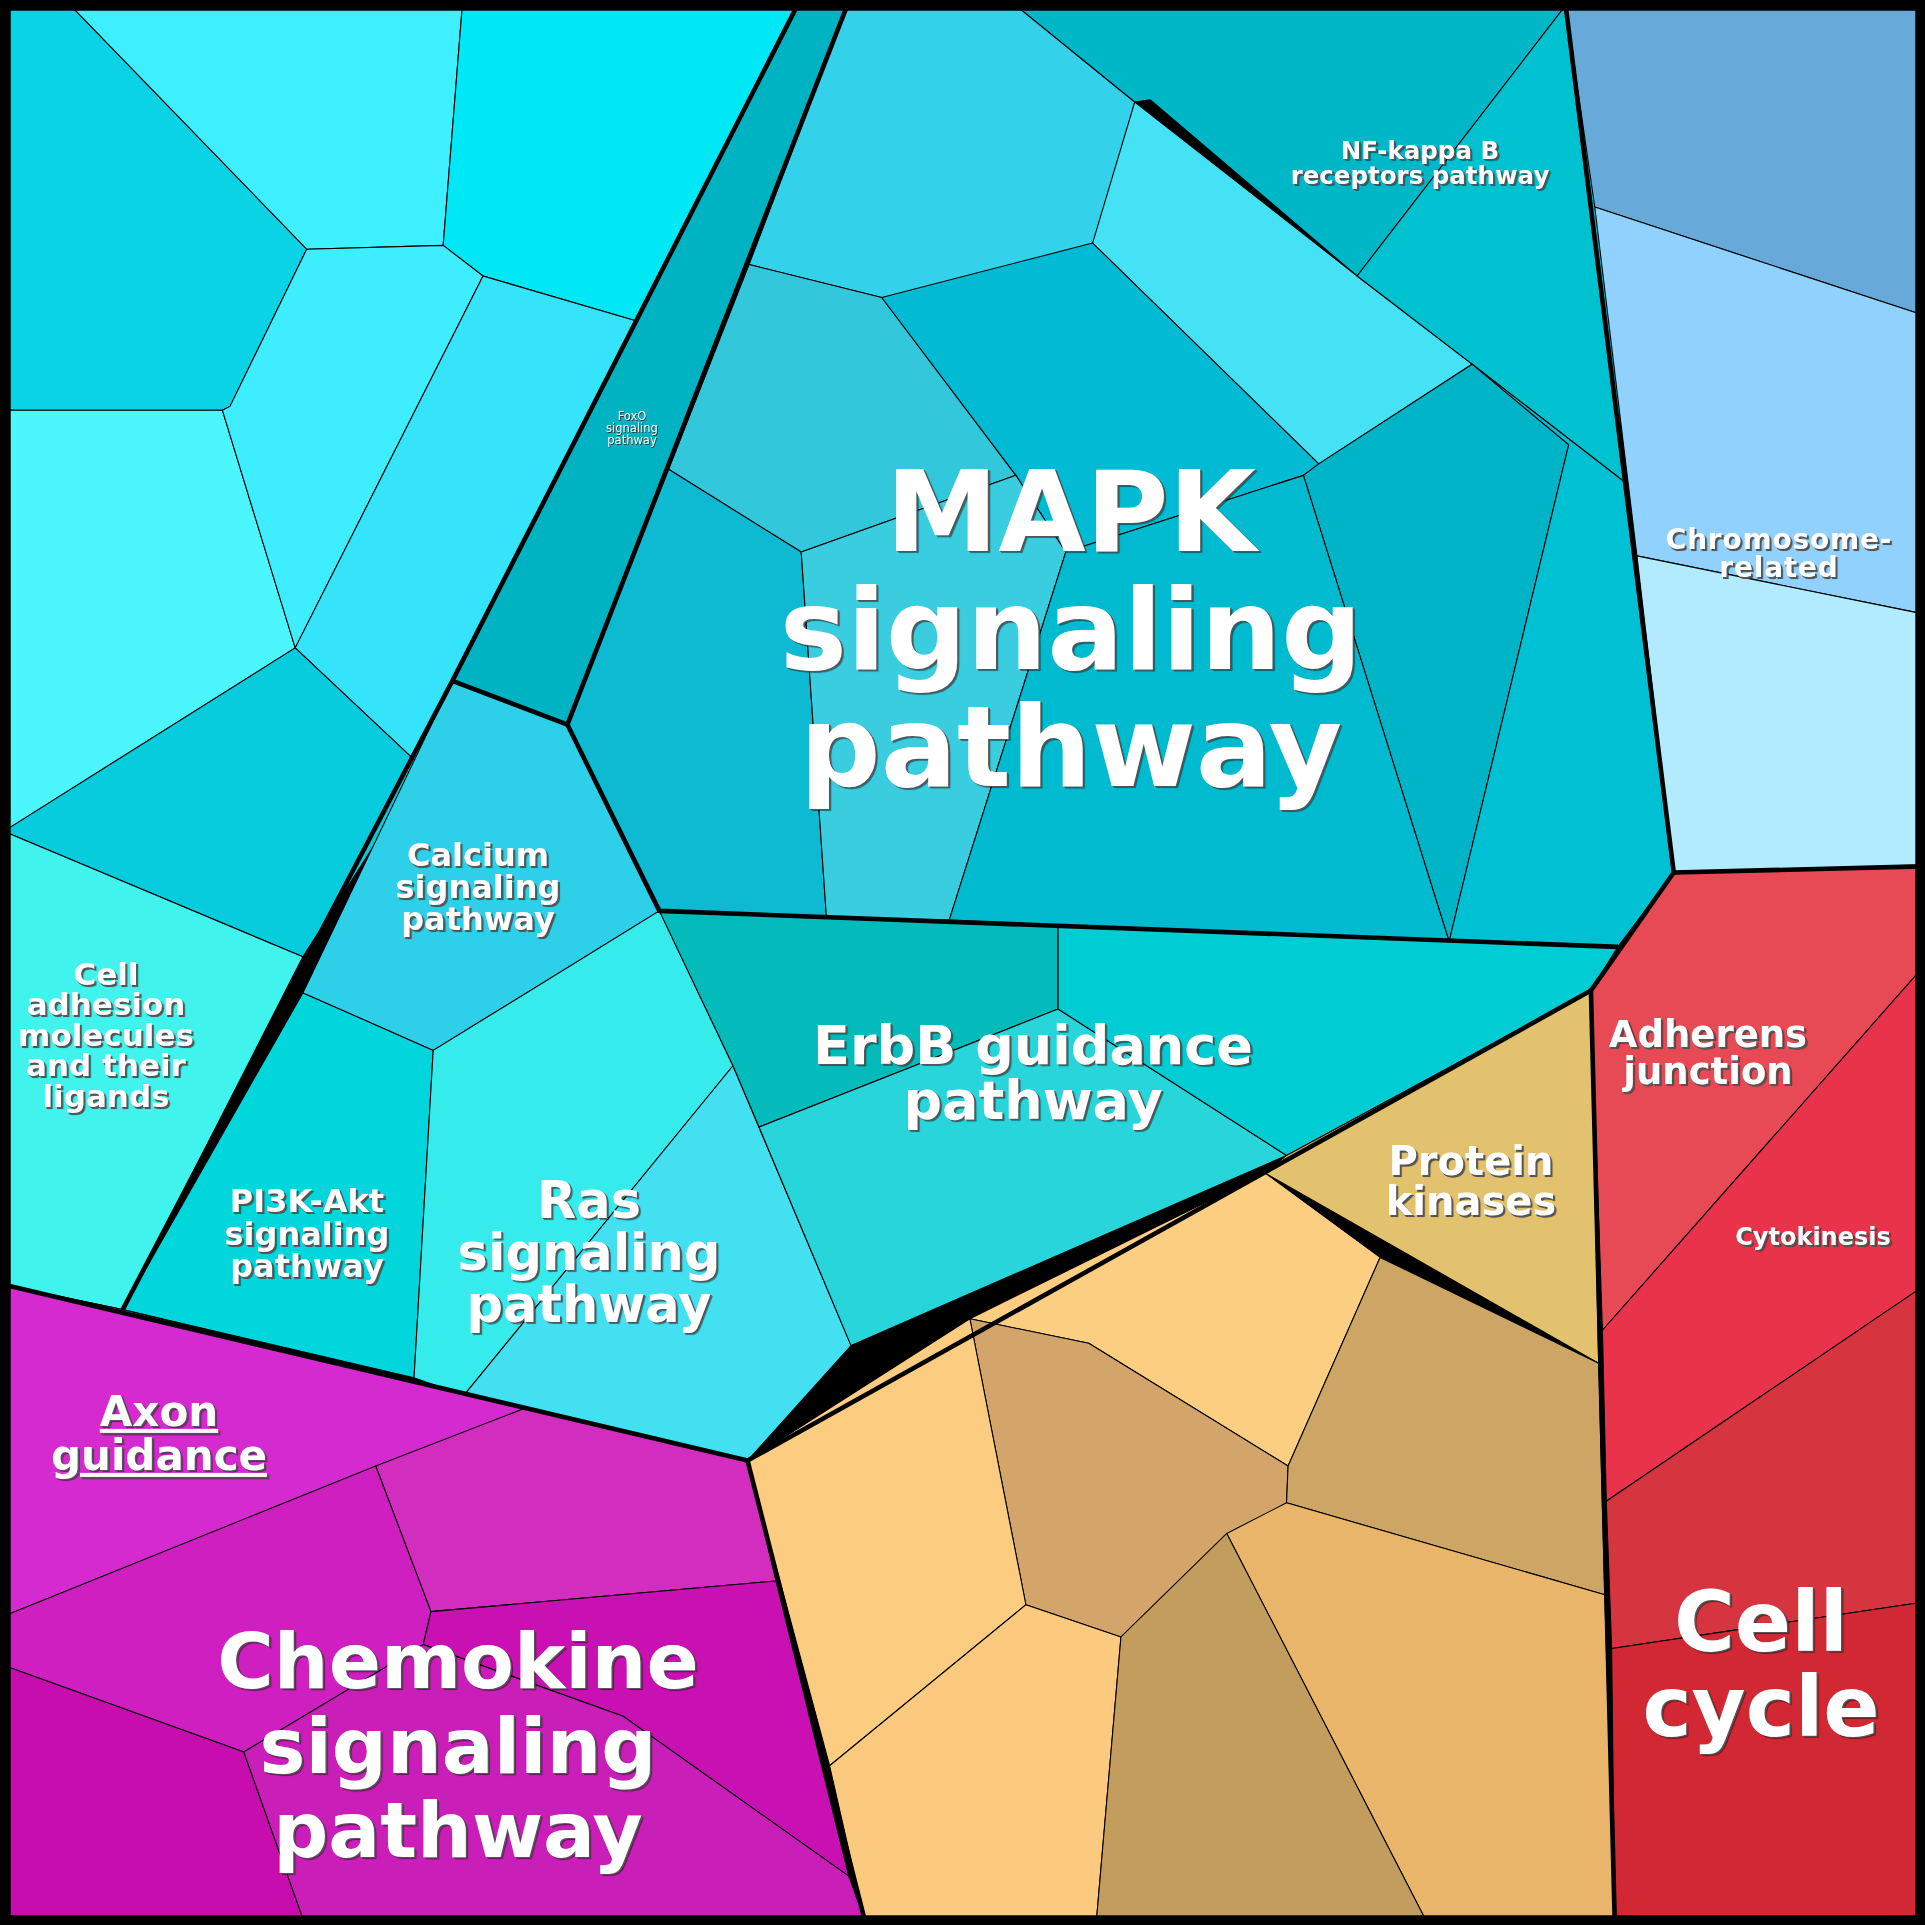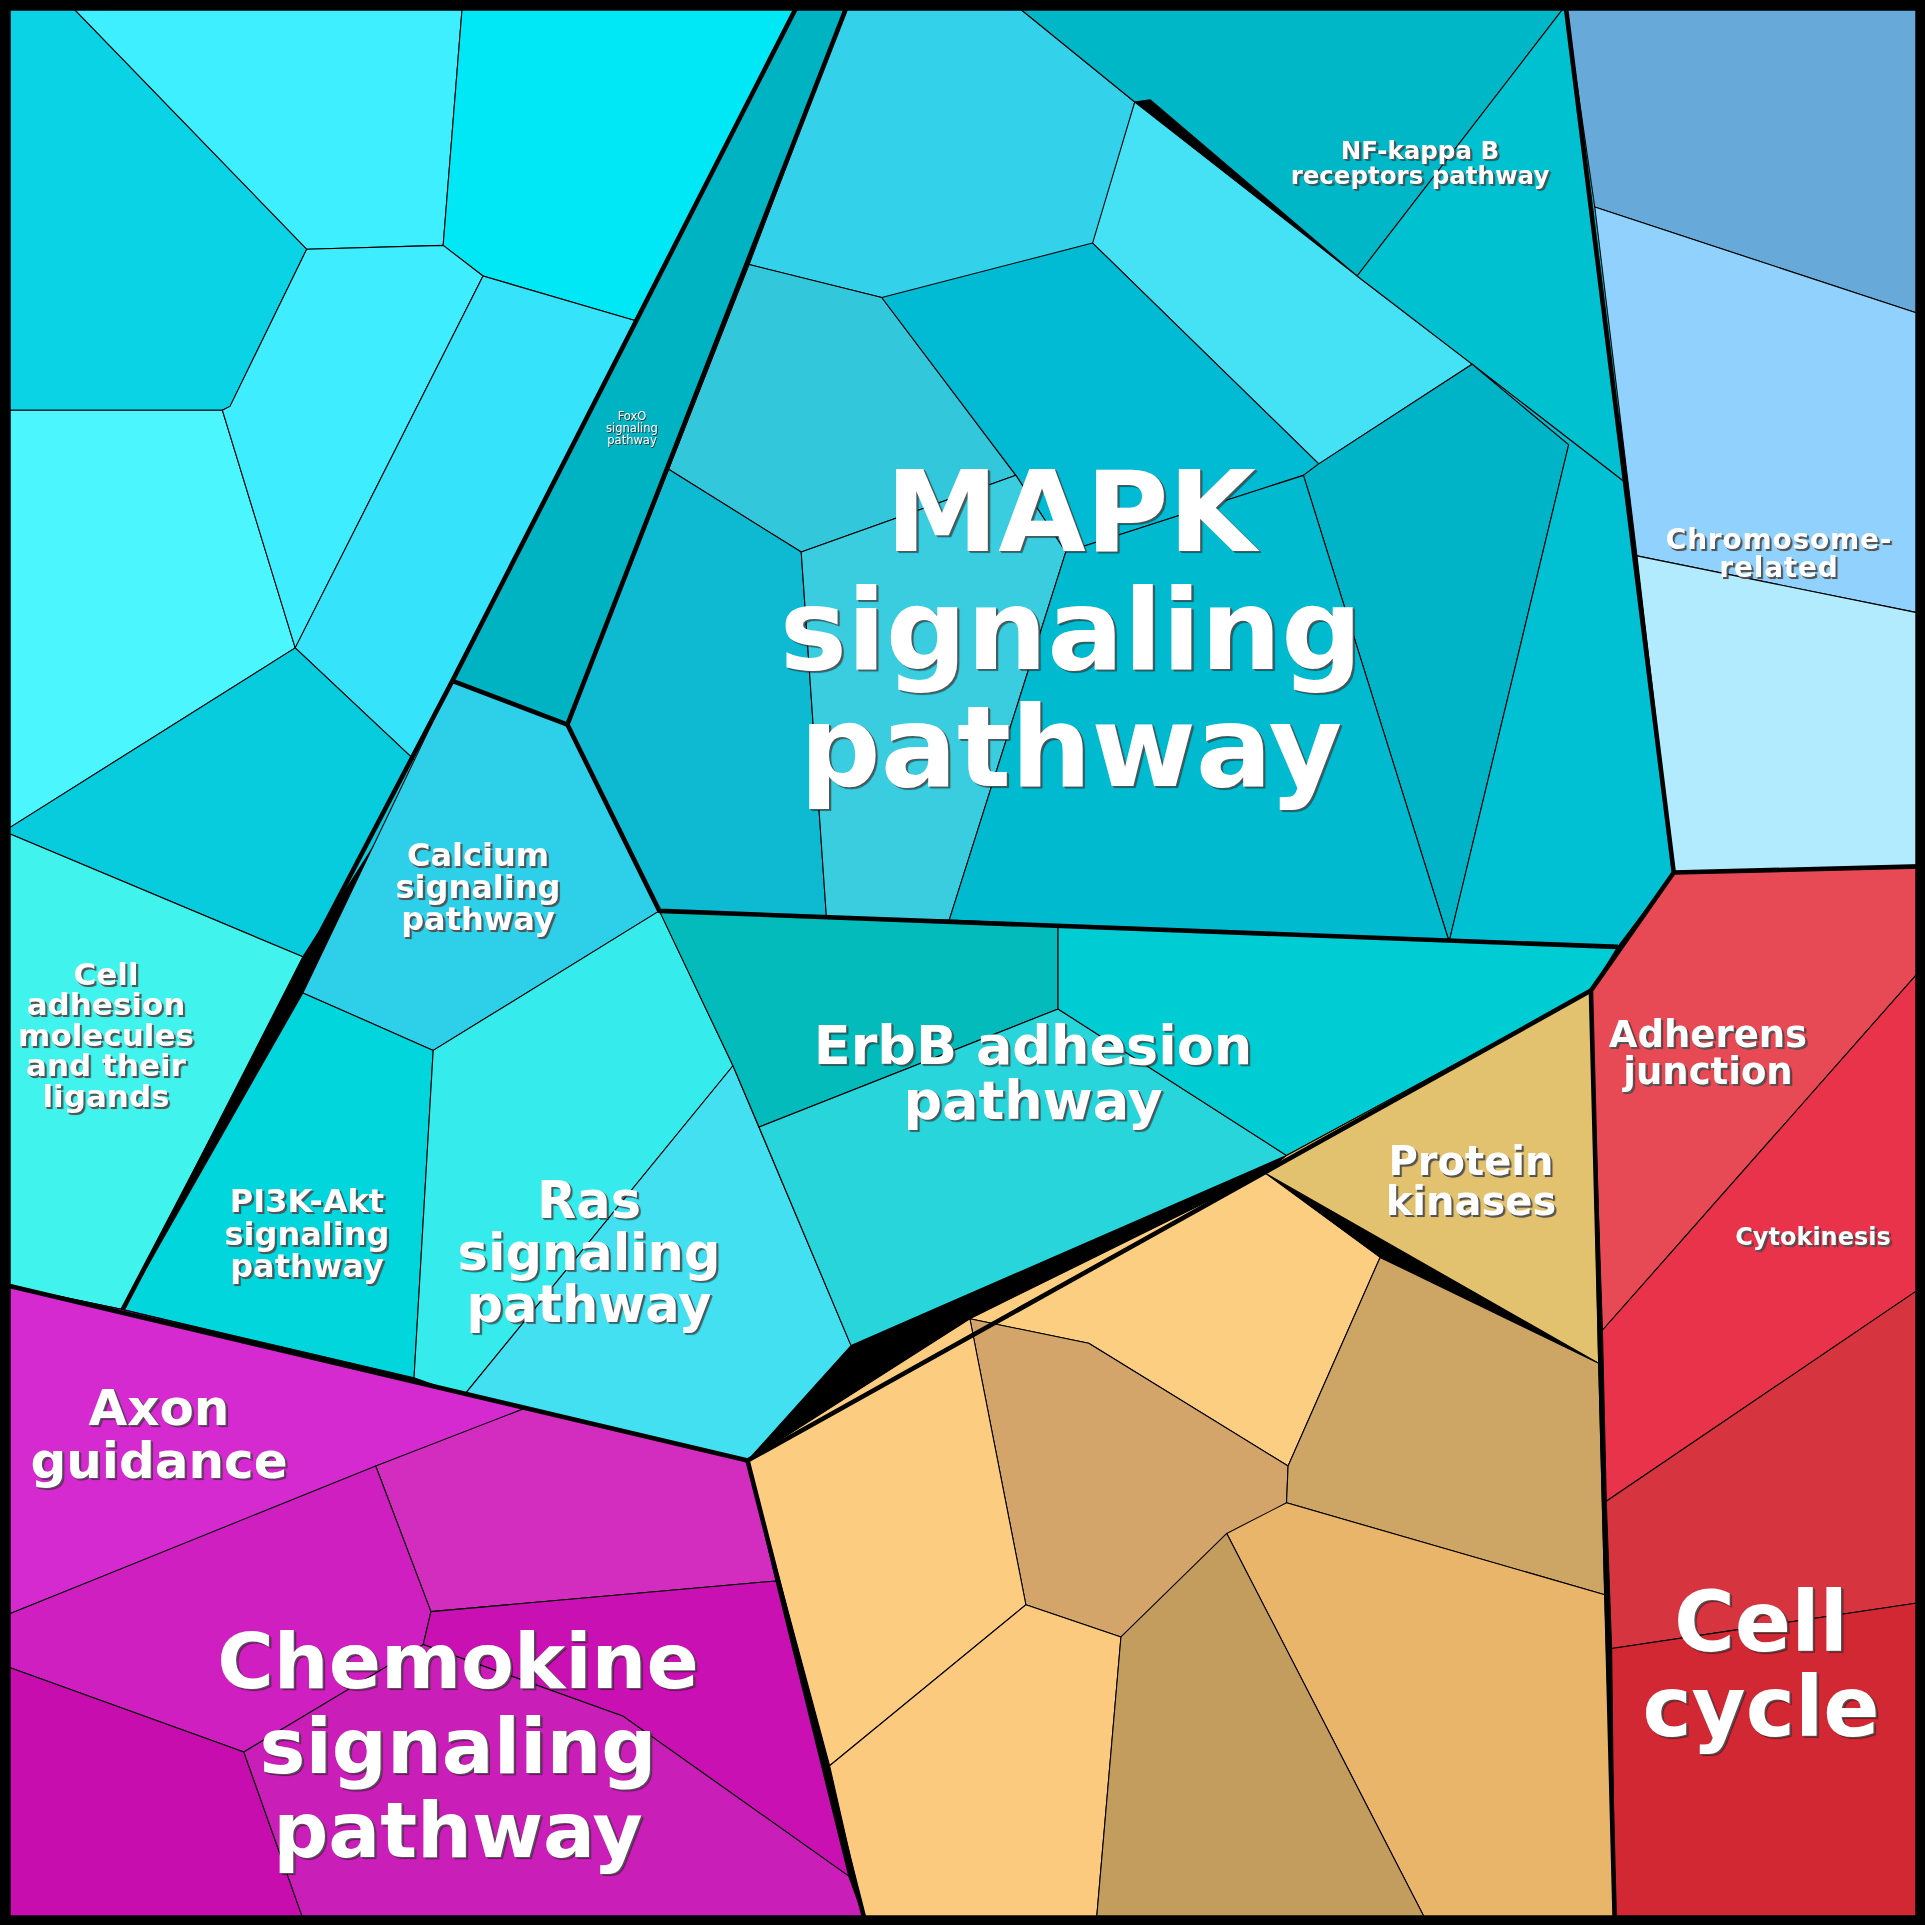--- a/index.html
+++ b/index.html
@@ -11,21 +11,21 @@
   .frame{fill:none;stroke:#000;stroke-width:14;}
   .lbl{position:absolute;color:#fff;font-family:"DejaVu Sans",sans-serif;font-weight:bold;
        text-align:center;white-space:pre-line;transform:translate(-50%,-50%);
        text-shadow:1.5px 1.5px 0 #555, 2.3px 2.3px 0.8px rgba(0,0,0,.45);line-height:1.0;
        pointer-events:none;}
   .l-big{font-size:115px;letter-spacing:1.5px;line-height:0.98;}
   .l-mapk{font-size:113px;line-height:1.04;}
   .l-ent{font-size:78px;line-height:1.03;}
   .l-chem{font-size:77px;line-height:1.1;}
   .l-cell{font-size:83px;line-height:1.03;}
-  .l-mid{font-size:50px;line-height:1.05;}
+  .l-mid{font-size:42px;line-height:1.05;text-decoration:underline;}
   .l-erbb{font-size:54px;line-height:1.02;}
   .l-ras{font-size:51px;line-height:1.02;}
   .l-dna{font-size:41px;line-height:0.98;letter-spacing:0.8px;}
   .l-sm{font-size:31px;line-height:0.98;}
   .l-sm2{font-size:32px;line-height:1.02;}
   .l-cal{font-size:32px;line-height:1.0;}
   .l-nf{font-size:24.5px;line-height:1.0;}
   .l-chr{font-size:28px;line-height:1.0;letter-spacing:0.8px;}
   .l-cyto{font-size:24px;}
   .l-adh{font-size:37px;line-height:1.0;}
@@ -116,21 +116,21 @@
 adhesion
 molecules
 and their
 ligands</div>
   <div class="lbl l-sm2" style="left:307px;top:1234px">PI3K-Akt
 signaling
 pathway</div>
   <div class="lbl l-ras" style="left:589px;top:1253px">Ras
 signaling
 pathway</div>
-  <div class="lbl l-erbb" style="left:1033px;top:1073px">ErbB adhesion
+  <div class="lbl l-erbb" style="left:1033px;top:1073px">ErbB guidance
 pathway</div>
   <div class="lbl l-adh" style="left:1708px;top:1053px">Adherens
 junction</div>
   <div class="lbl l-pk" style="left:1471px;top:1181px">Protein
 kinases</div>
   <div class="lbl l-cyto" style="left:1813px;top:1237px">Cytokinesis</div>
   <div class="lbl l-mid" style="left:159px;top:1434px">Axon
 guidance</div>
   <div class="lbl l-chem" style="left:458px;top:1747px">Chemokine
 signaling

